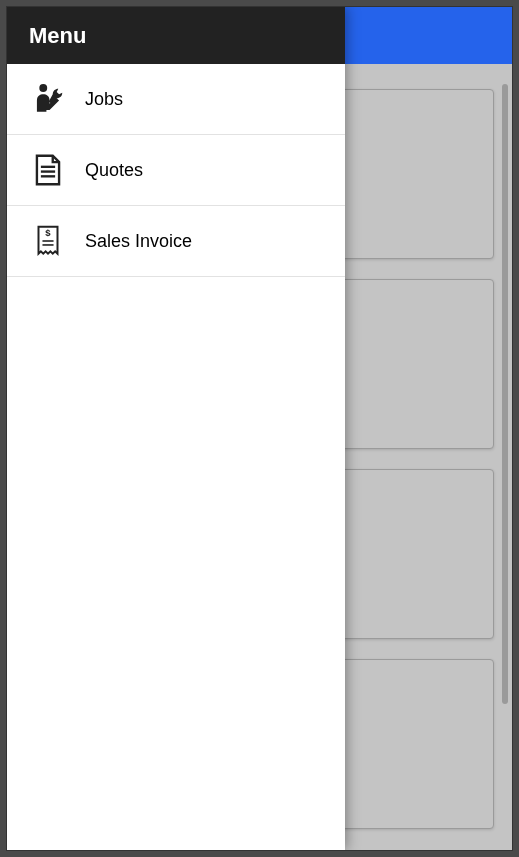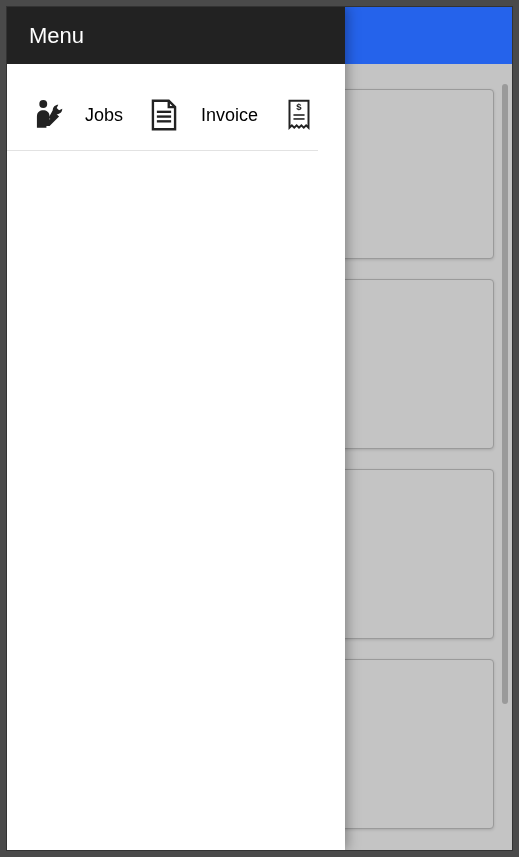--- a/index.html
+++ b/index.html
@@ -79,26 +79,26 @@
     flex-direction: column;
   }
   .drawer-header {
     background: #222;
     color: #fff;
     height: 57px;
     display: flex;
     align-items: center;
     padding-left: 22px;
     font-size: 22px;
-    font-weight: normal;
+    font-weight: bold;
   }
   .menu-list {
     display: flex;
-    flex-direction: row;
-    padding-top: 16px;
+    flex-direction: column;
+    padding-top: 0;
   }
   .menu-item {
     display: flex;
     align-items: center;
     height: 71px;
     padding-left: 22px;
     border-bottom: 1px solid #e2e2e2;
     cursor: pointer;
   }
   .menu-item .icon {
@@ -150,31 +150,32 @@
       <div class="menu-item">
         <span class="icon">
           <svg viewBox="0 0 48 48" width="38" height="38">
             <path d="M10 6 L30 6 L38 14 L38 42 L10 42 Z" fill="none" stroke="#222" stroke-width="3"></path>
             <path d="M30 6 L30 14 L38 14" fill="none" stroke="#222" stroke-width="3"></path>
             <line x1="15" y1="20" x2="33" y2="20" stroke="#222" stroke-width="3"></line>
             <line x1="15" y1="26" x2="33" y2="26" stroke="#222" stroke-width="3"></line>
             <line x1="15" y1="32" x2="33" y2="32" stroke="#222" stroke-width="3"></line>
           </svg>
         </span>
-        <span class="label">Invoice</span>
+        <span class="label">Quotes</span>
       </div>
 
       <div class="menu-item">
         <span class="icon">
           <svg viewBox="0 0 48 48" width="38" height="38">
             <path d="M12 6 L36 6 L36 40 L33 37 L30 40 L27 37 L24 40 L21 37 L18 40 L15 37 L12 40 Z" fill="none" stroke="#222" stroke-width="2.5"></path>
             <text x="24" y="18" font-size="12" text-anchor="middle" fill="#222" font-family="Arial" font-weight="bold">$</text>
             <line x1="17" y1="24" x2="31" y2="24" stroke="#222" stroke-width="2"></line>
             <line x1="17" y1="29" x2="31" y2="29" stroke="#222" stroke-width="2"></line>
           </svg>
         </span>
+        <span class="label">Sales Invoice</span>
       </div>
 
 
     </div>
   </div>
 
 </div>
 
 </body></html>

